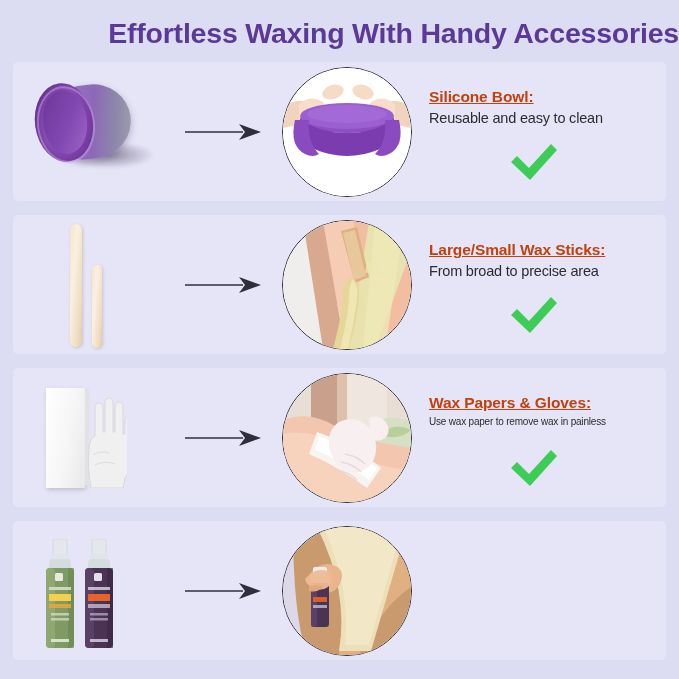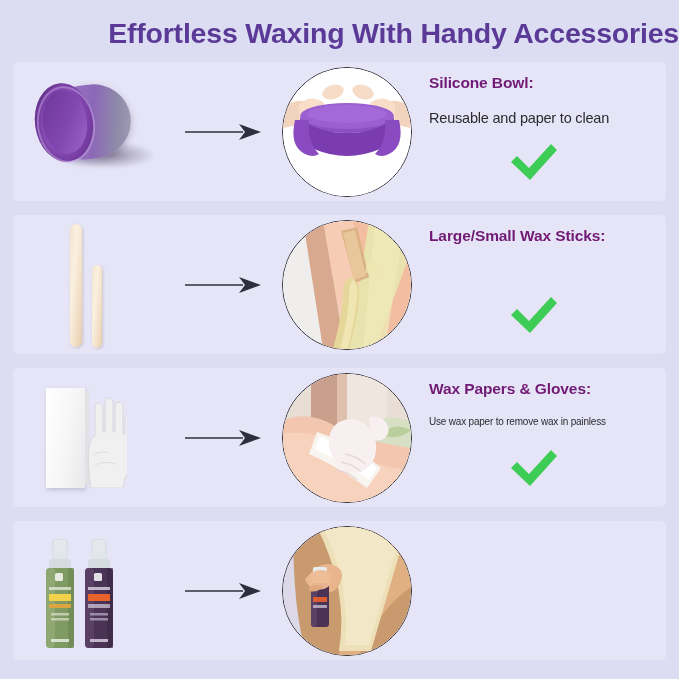--- a/index.html
+++ b/index.html
@@ -192,26 +192,27 @@
     flex: 1 1 auto;
     padding-left: 8px;
     padding-right: 10px;
     height: 100%;
     position: relative;
     box-sizing: border-box;
   }
   .feature-title {
     position: absolute;
     left: 8px;
-    top: 12px;
+    top: 26px;
     font-size: 15.5px;
     font-weight: 700;
-    color: #701a75;
+    color: #c2410c;
     white-space: nowrap;
     letter-spacing: -0.1px;
+    text-decoration: underline;
   }
   .feature-desc {
     position: absolute;
     left: 8px;
     top: 48px;
     font-size: 14.5px;
     font-weight: 400;
     color: #2b2b30;
     white-space: nowrap;
     letter-spacing: -0.2px;
@@ -267,21 +268,21 @@
           <ellipse cx="64" cy="46" rx="40" ry="9" fill="#a972dd" opacity="0.55"></ellipse>
           <path d="M0 92 q30 14 64 14 q34 0 64 -14 l0 36 -128 0 Z" fill="#ffffff"></path>
           <ellipse cx="50" cy="24" rx="11" ry="7" fill="#f6dcc6" transform="rotate(-18 50 24)"></ellipse>
           <ellipse cx="80" cy="24" rx="11" ry="7" fill="#f6dcc6" transform="rotate(18 80 24)"></ellipse>
         </svg>
       </div>
     </div>
 
     <div class="text-cell">
       <div class="feature-title">Silicone Bowl:</div>
-      <div class="feature-desc">Reusable and paper to clean</div>
+      <div class="feature-desc">Reusable and easy to clean</div>
       <div class="check-wrap">
         <svg width="54" height="42" viewBox="0 0 54 42">
           <path d="M4 20 L10 14 L22 26 L44 2 L50 8 L23 38 Z" fill="#3dcc55"></path>
         </svg>
       </div>
     </div>
   </div>
 
   <div class="row">
 
@@ -310,20 +311,21 @@
           <path d="M60 12 L72 9 L83 55 L71 59 Z" fill="#e8c79c"></path>
           <path d="M68 56 q10 6 8 22 q-2 22 -10 50 l-16 0 q10 -38 10 -56 q0 -12 8 -16 Z" fill="#e5d79a"></path>
           <path d="M70 58 q6 8 4 20 q-3 24 -9 50 l-8 0 q9 -36 9 -52 q0 -12 4 -18 Z" fill="#efe6b4"></path>
           <path d="M84 40 q14 4 18 18 q-10 -8 -20 -6 Z" fill="#f0e7b2" opacity="0.7"></path>
         </svg>
       </div>
     </div>
 
     <div class="text-cell">
       <div class="feature-title">Large/Small Wax Sticks:</div>
+      <div class="feature-desc">From broad to precise area</div>
       <div class="check-wrap">
         <svg width="54" height="42" viewBox="0 0 54 42">
           <path d="M4 20 L10 14 L22 26 L44 2 L50 8 L23 38 Z" fill="#3dcc55"></path>
         </svg>
       </div>
     </div>
   </div>
 
   <div class="row">
 

